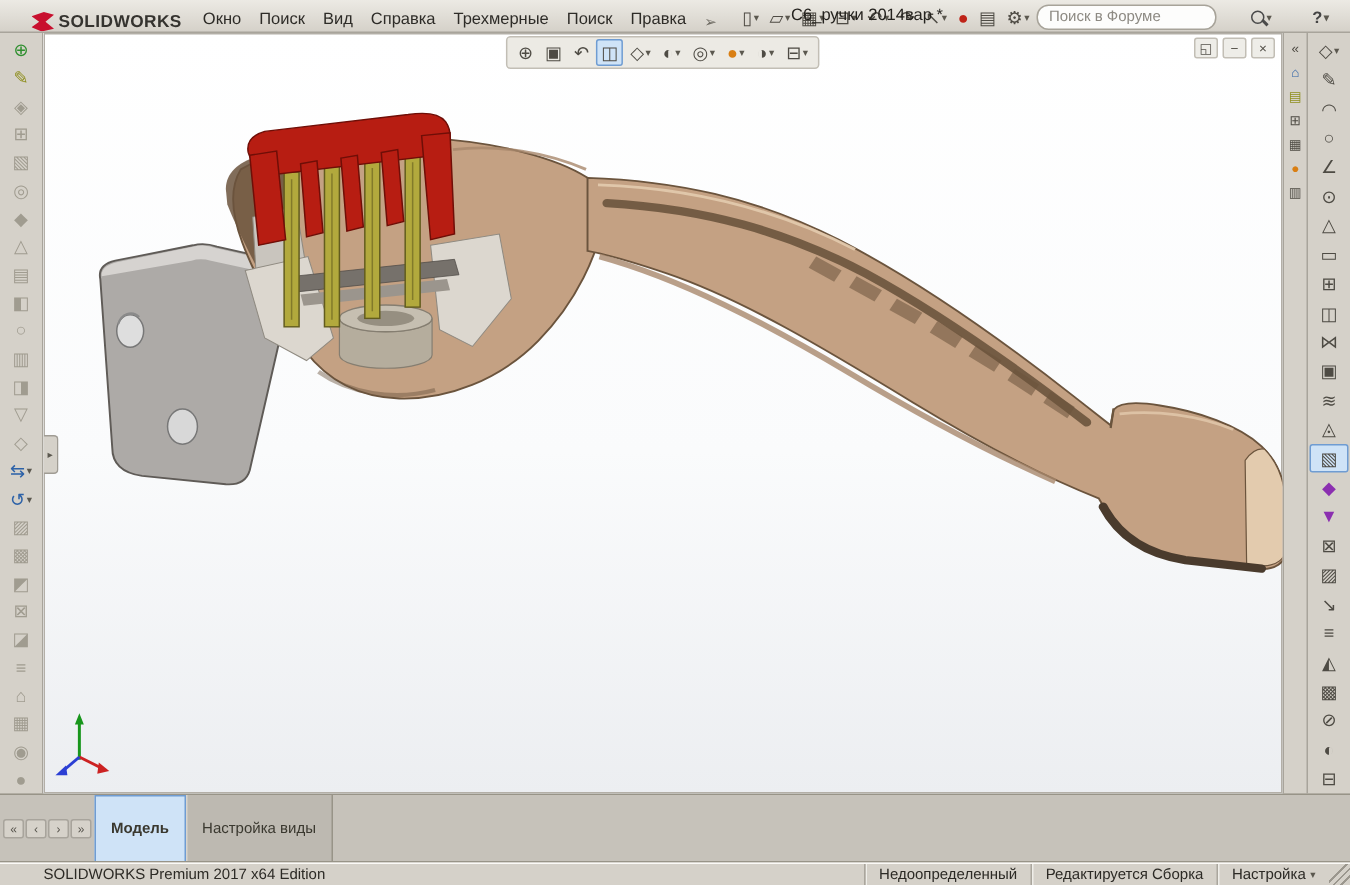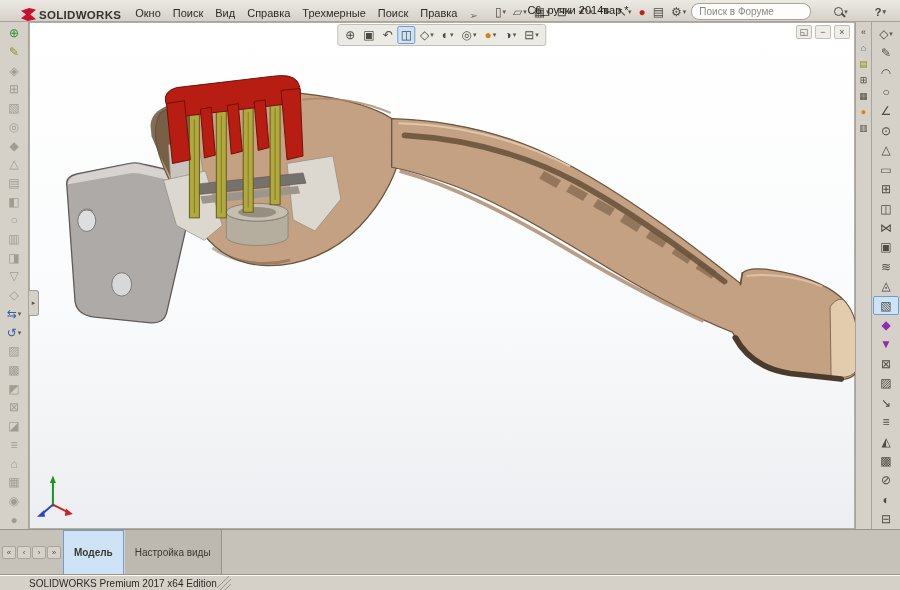--- a/index.html
+++ b/index.html
@@ -651,16 +651,33 @@
         </span>
 
         <span class="tab" data-active="false">
           <span>Настройка виды</span>
         </span>
       </div>
   </div>
 
   <div class="statusbar">
     <span class="status-left">SOLIDWORKS Premium 2017 x64 Edition</span>
+    <div class="status-right">
+
+        <span class="status-item">
+          <span>Недоопределенный</span>
+
+        </span>
+
+        <span class="status-item">
+          <span>Редактируется Сборка</span>
+
+        </span>
+
+        <span class="status-item">
+          <span>Настройка</span>
+          <span class="caret" data-show="true">▾</span>
+        </span>
+      </div>
     <div class="status-grip"></div>
   </div>
 
 </div>
 
 </body></html>

